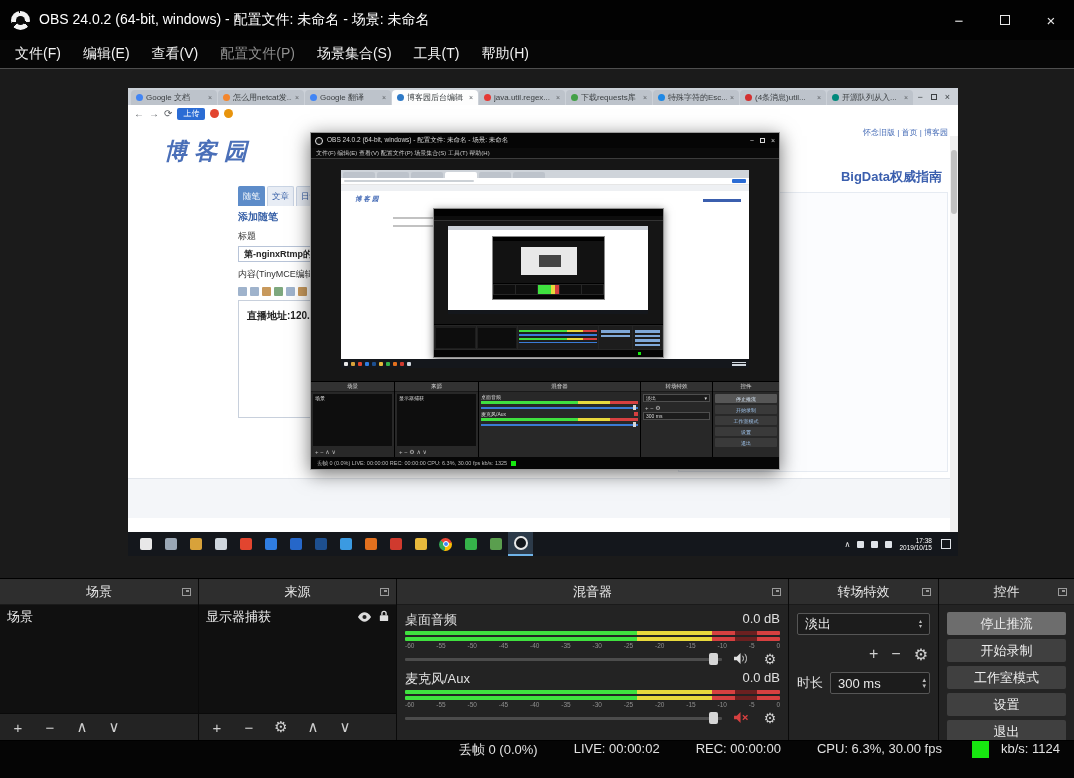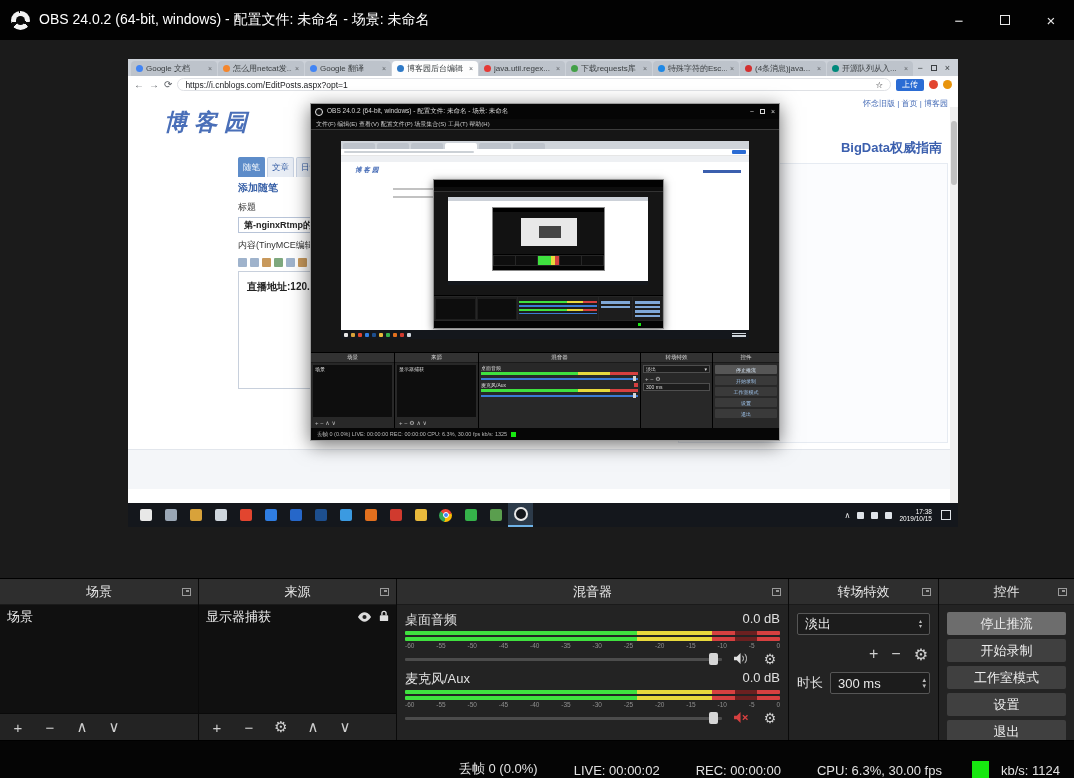--- a/index.html
+++ b/index.html
@@ -191,41 +191,50 @@
 .trans-icons{display:flex;justify-content:flex-end;gap:13px;margin:10px 2px 8px 0;font-size:16px;color:#cfcfcf;}
 .dur-row{display:flex;align-items:center;gap:7px;font-size:13px;color:#e0e0e0;}
 .spin{flex:1;height:22px;background:#1c1c1c;border:1px solid #565656;border-radius:2px;display:flex;align-items:center;padding:0 3px 0 7px;font-size:13px;color:#e8e8e8;}
 .spin-arrows{margin-left:auto;display:flex;flex-direction:column;line-height:6px;font-size:7px;color:#bbb;}
 
 .controls-body{flex:1;padding:7px 8px;display:flex;flex-direction:column;gap:4px;}
 .ctl-btn{height:23px;background:#404040;border-radius:2px;display:flex;align-items:center;justify-content:center;font-size:13px;color:#ededed;}
 .ctl-btn.on{background:#6d6d6d;}
 
 
-.statusbar{height:38px;background:#050505;border-top:1px solid #000;display:flex;align-items:flex-end;padding:0 14px;font-size:13px;color:#e0e0e0;flex:0 0 auto;}
+.statusbar{height:38px;background:#050505;border-top:1px solid #000;display:flex;align-items:flex-start;padding:0 14px;font-size:13px;color:#e0e0e0;flex:0 0 auto;}
 .sb-spacer{flex:1;}
 .sb-item{margin-left:36px;white-space:nowrap;}
 .sb-green{width:17px;height:17px;background:#17e810;margin-left:30px;flex:0 0 auto;}
 .sb-kbps{margin-left:12px;white-space:nowrap;}
 </style>
 </head>
 <body>
 
 <div class="app">
 
   <div class="titlebar">
     <div class="obs-logo"></div>
     <div class="window-title">OBS 24.0.2 (64-bit, windows) - 配置文件: 未命名 - 场景: 未命名</div>
     <div class="win-btn">−</div>
     <div class="win-btn">
         <span class="max-glyph"></span>
       </div>
     <div class="win-btn">×</div>
   </div>
 
+  <div class="menubar">
+    <div class="menu-item">文件(F)</div>
+    <div class="menu-item">编辑(E)</div>
+    <div class="menu-item">查看(V)</div>
+    <div class="menu-item dim">配置文件(P)</div>
+    <div class="menu-item">场景集合(S)</div>
+    <div class="menu-item">工具(T)</div>
+    <div class="menu-item">帮助(H)</div>
+  </div>
 
   <div class="preview-area">
     <div class="capture">
 
       <div class="tabstrip">
         <div class="tab">
             <span class="favicon" style="background: rgb(66, 133, 244);"></span>
             <span class="tab-label">Google 文档</span>
             <span class="tab-close">×</span>
           </div>
@@ -254,43 +263,39 @@
             <span class="tab-label">下载requests库</span>
             <span class="tab-close">×</span>
           </div>
         <div class="tab">
             <span class="favicon" style="background: rgb(30, 136, 229);"></span>
             <span class="tab-label">特殊字符的Esc...</span>
             <span class="tab-close">×</span>
           </div>
         <div class="tab">
             <span class="favicon" style="background: rgb(211, 47, 47);"></span>
-            <span class="tab-label">(4条消息)java...</span>
+            <span class="tab-label">(4条消息)util...</span>
             <span class="tab-close">×</span>
           </div>
         <div class="tab">
             <span class="favicon" style="background: rgb(0, 137, 123);"></span>
             <span class="tab-label">开源队列从入...</span>
             <span class="tab-close">×</span>
           </div>
         <div class="tab-win-ctrls">
             <span>−</span>
             <span class="mini-maxbox"></span>
             <span>×</span>
           </div>
       </div>
 
       <div class="addrbar">
         <span>←</span>
         <span>→</span>
         <span>⟳</span>
-        <div class="urlbox">
-            <span>https://i.cnblogs.com/EditPosts.aspx?opt=1</span>
-            <span class="url-star">☆</span>
-          </div>
         <span class="badge-blue">上传</span>
         <span class="ext-dot ext-red"></span>
         <span class="ext-dot ext-orange"></span>
       </div>
 
 
       <div class="page">
         <div class="cn-toplinks">怀念旧版 | 首页 | 博客园</div>
         <div class="cn-logo">博客园</div>
         <div class="cn-brand">BigData权威指南</div>

